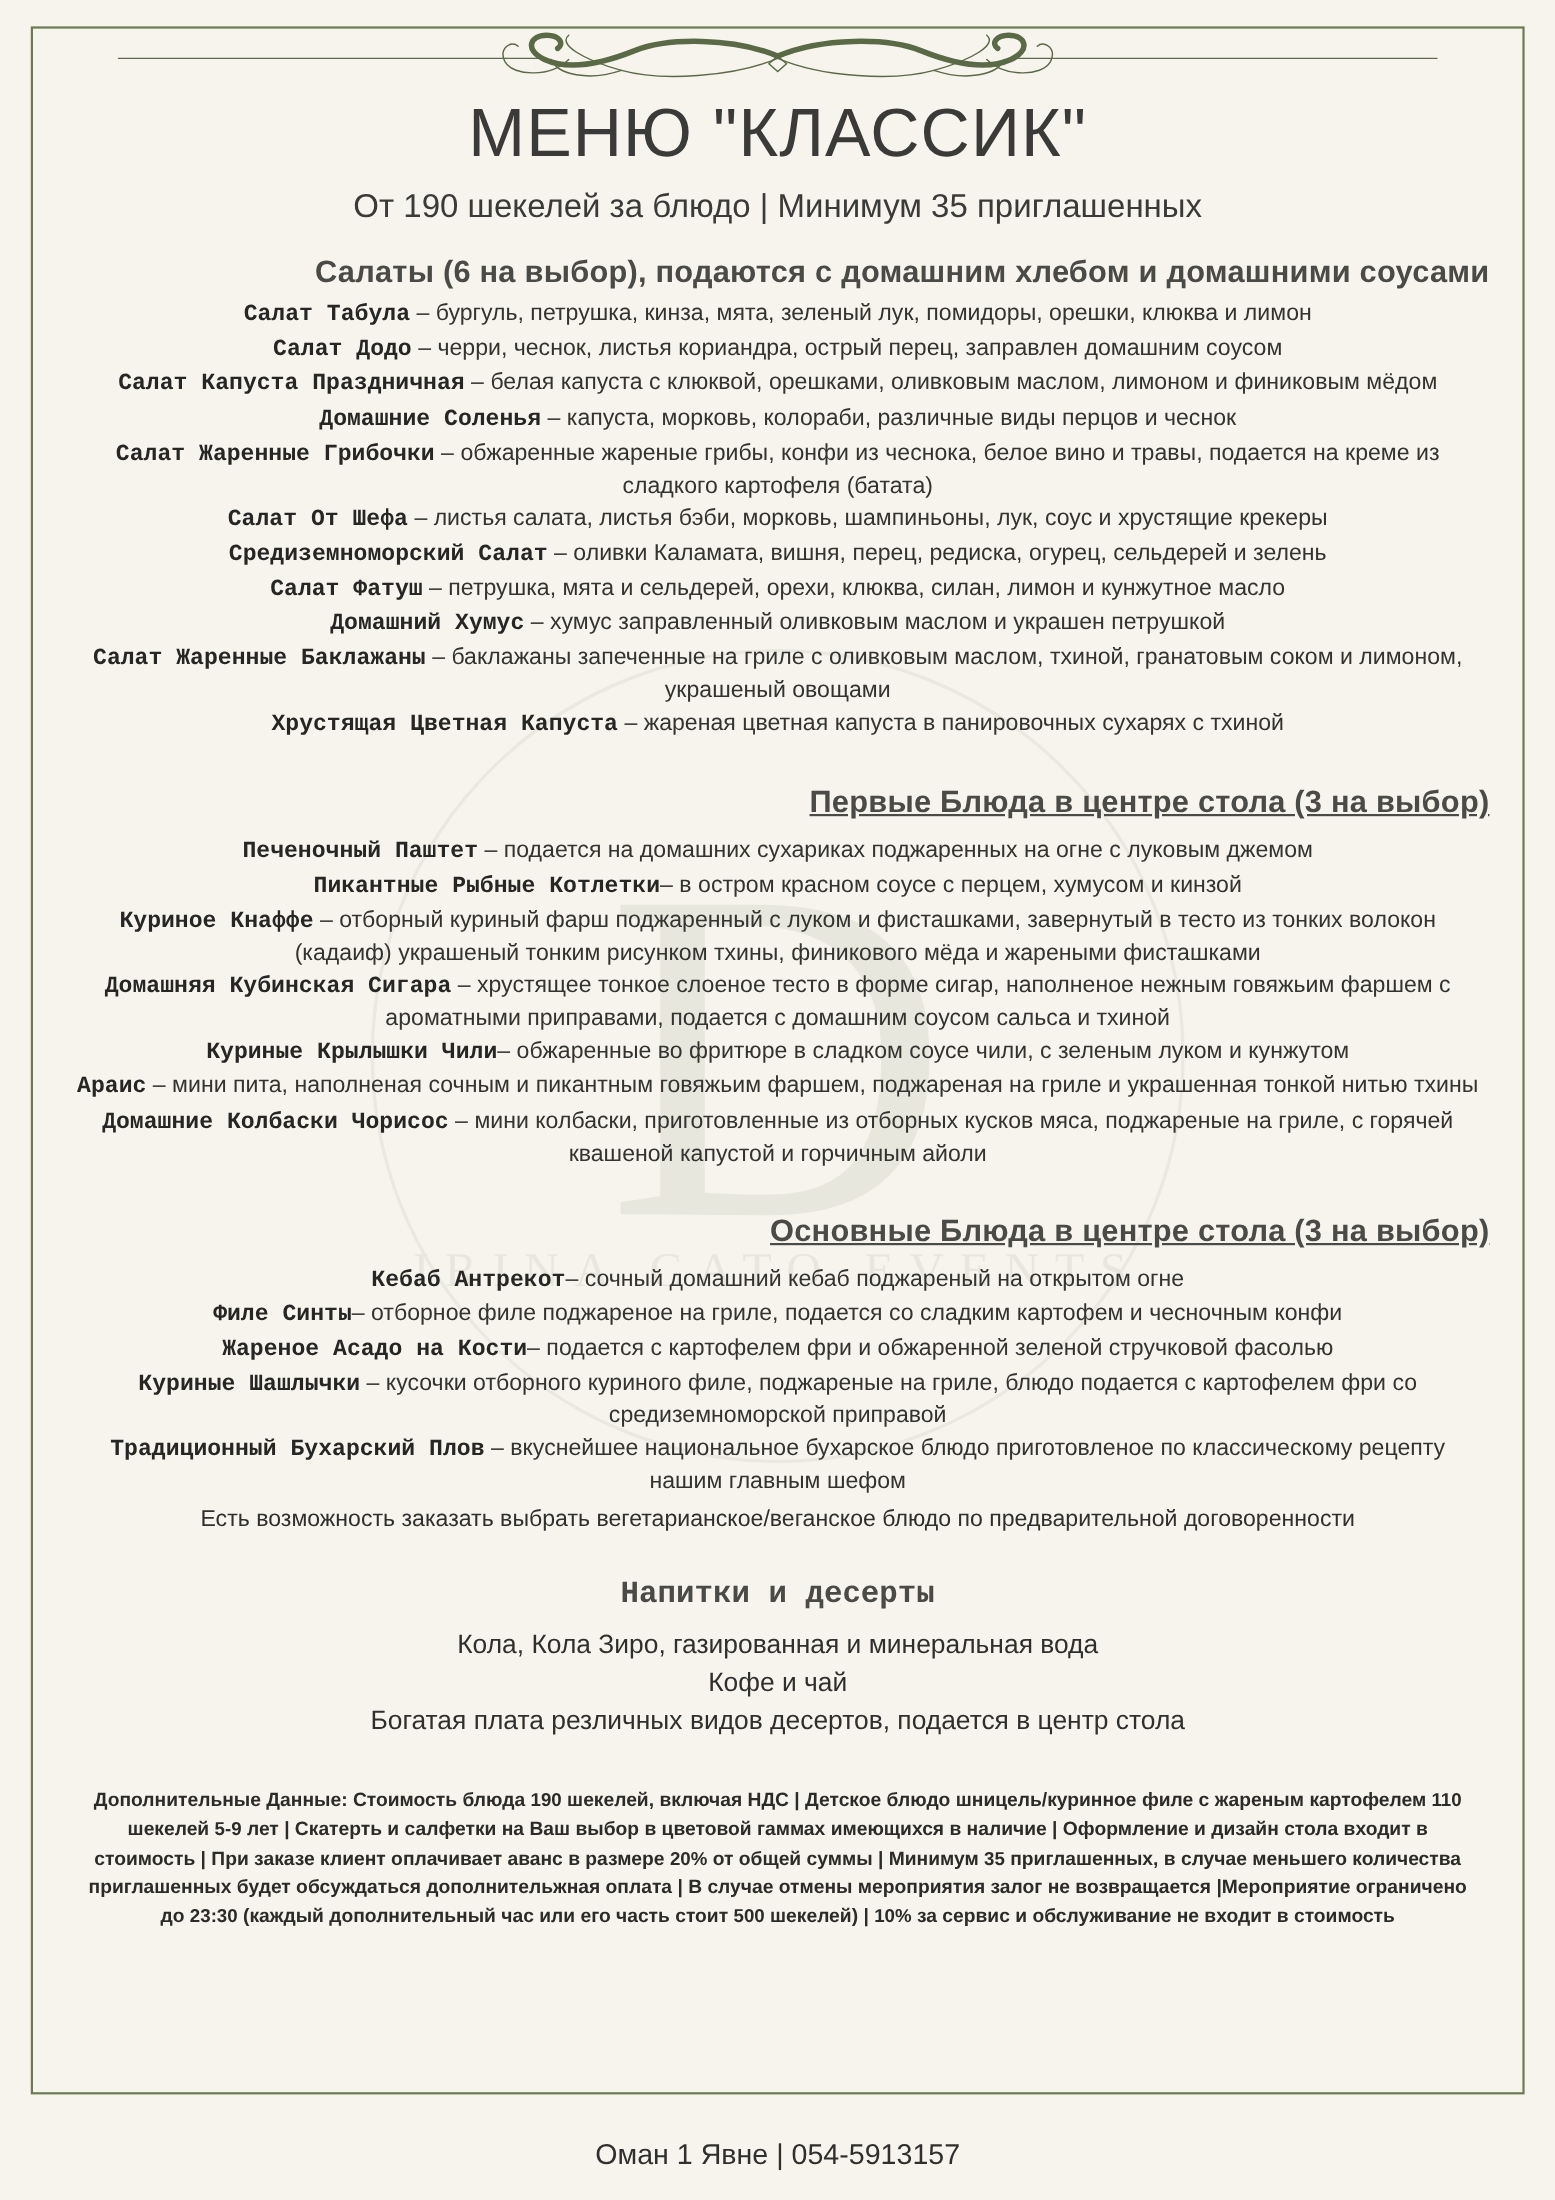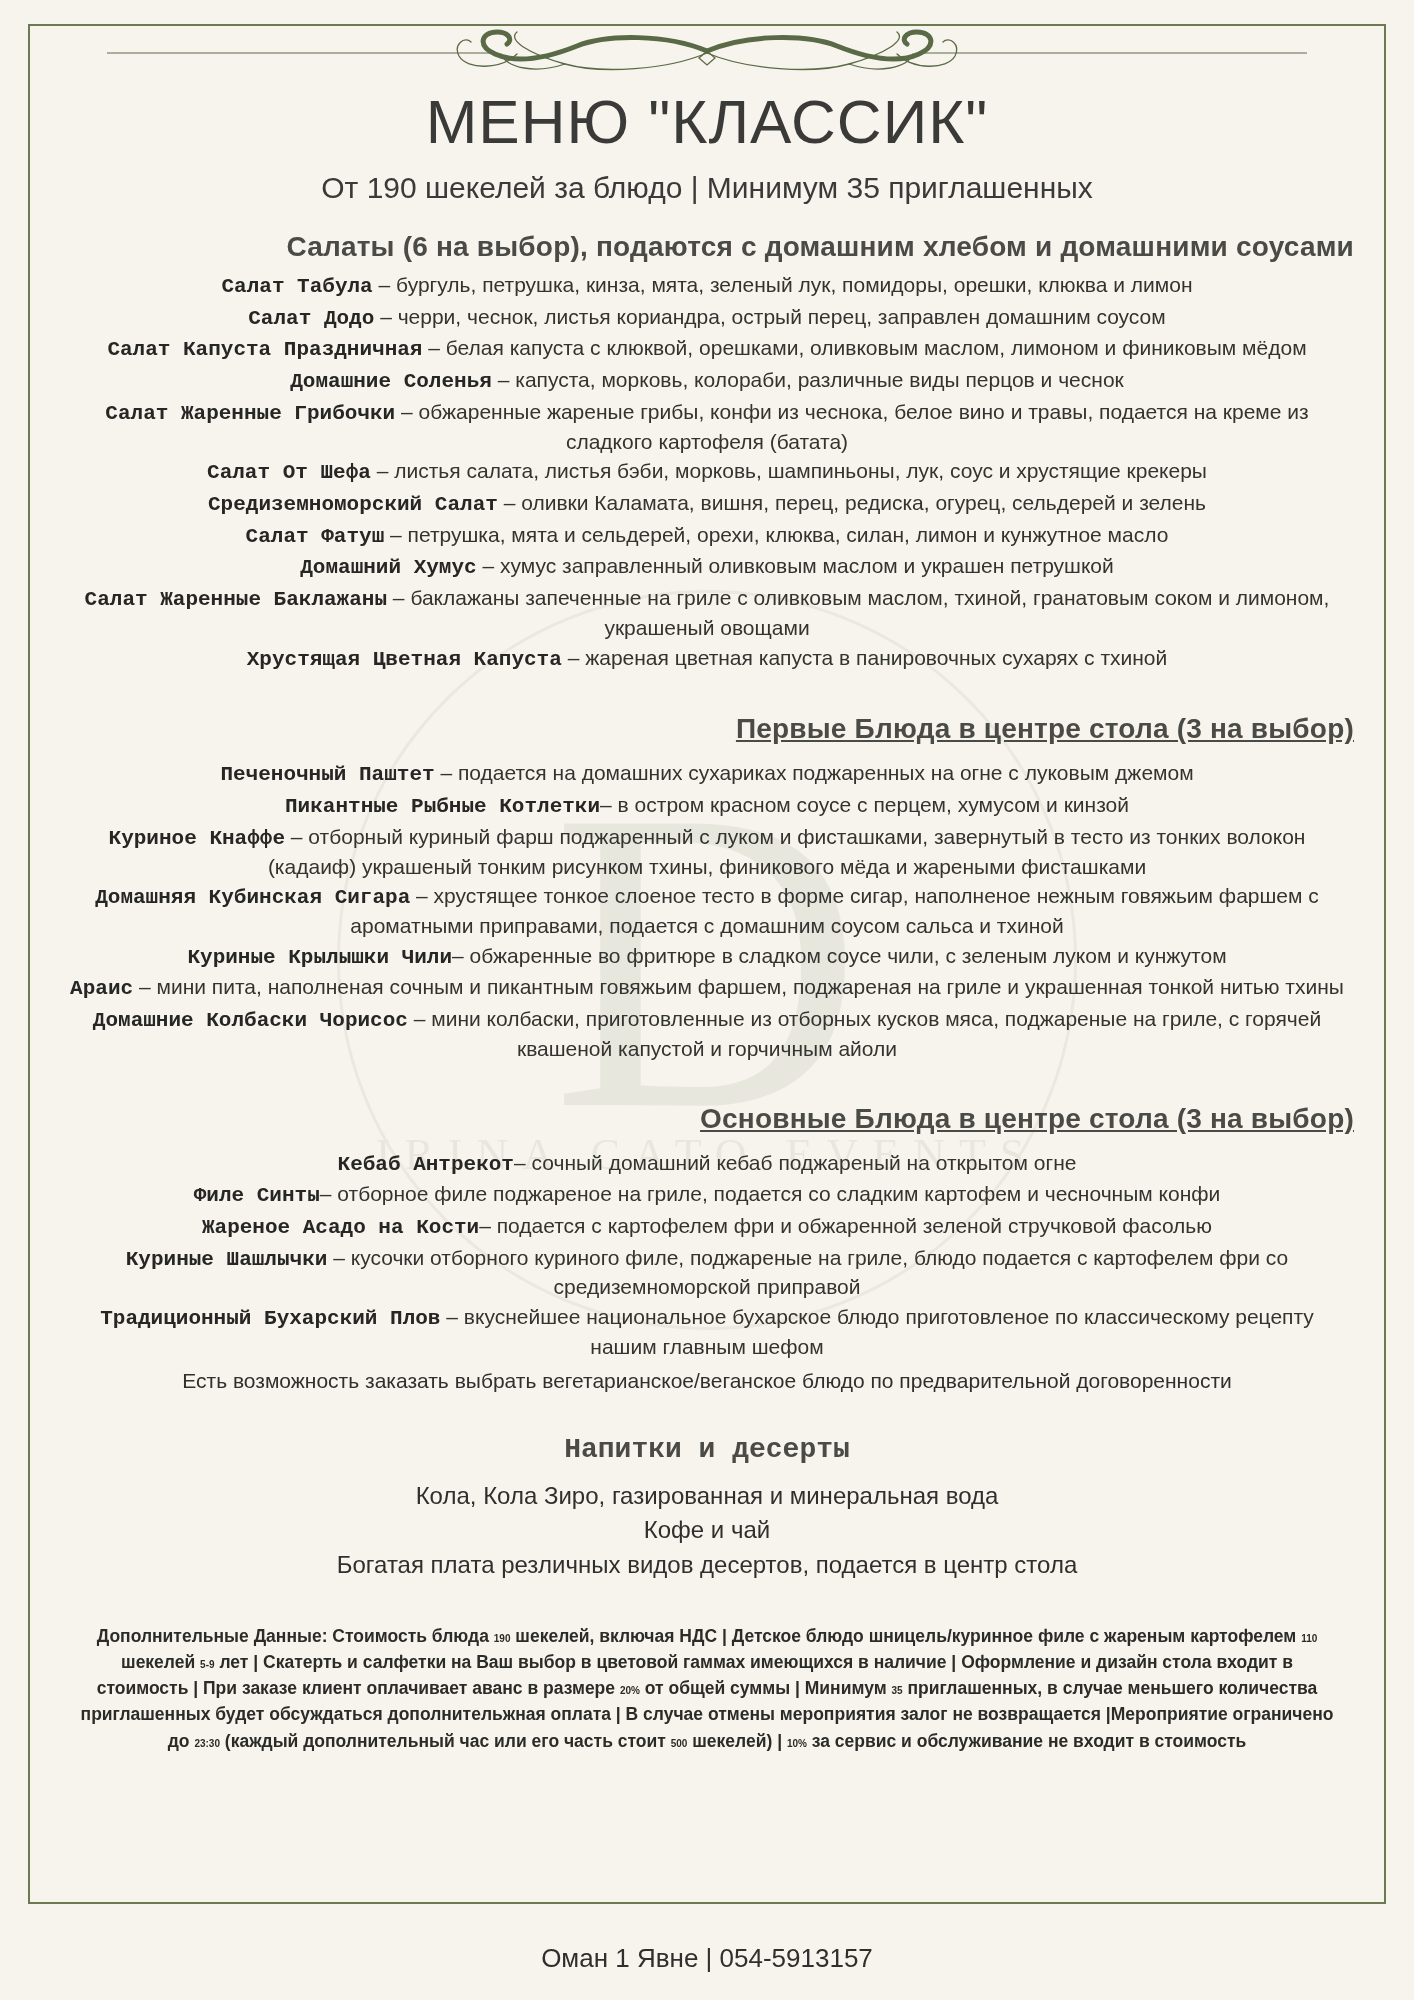--- a/index.html
+++ b/index.html
@@ -147,21 +147,21 @@
 
   .fineprint {
     margin-top: 42px;
     font-size: 17.5px;
     font-weight: bold;
     line-height: 1.5;
     color: #2b2b28;
     padding: 0 16px;
   }
   .fineprint .num {
-    font-size: 10px;
+    font-size: 17px;
     font-weight: bold;
   }
 
   .footer {
     position: absolute;
     left: 0;
     right: 0;
     bottom: 26px;
     text-align: center;
     font-size: 26px;

